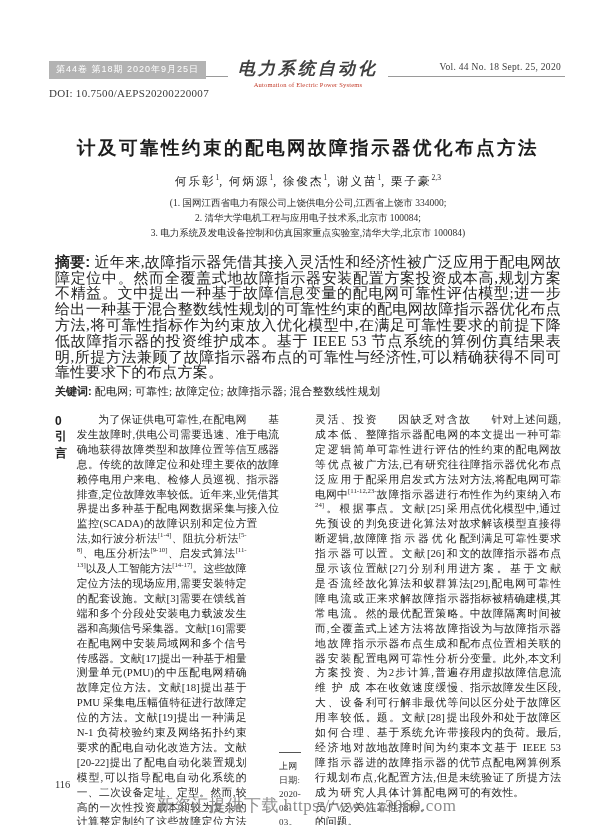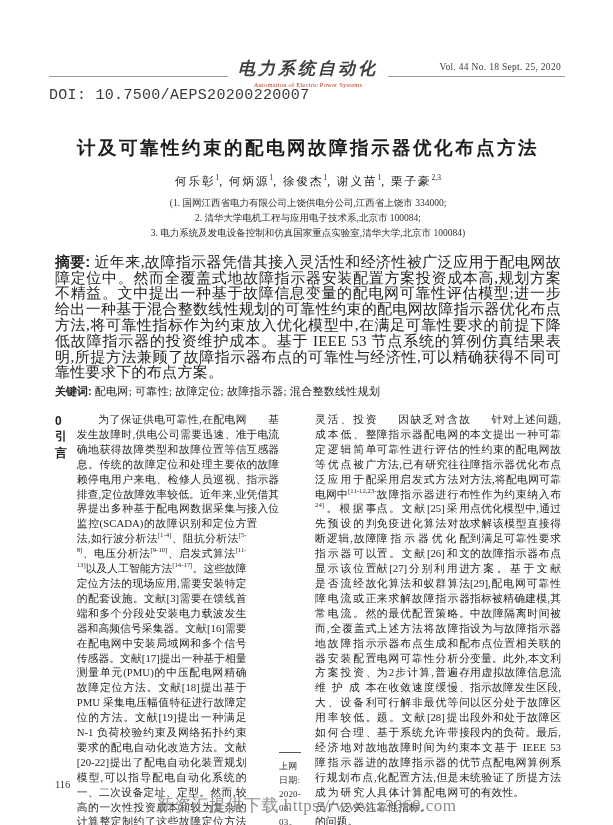--- a/index.html
+++ b/index.html
@@ -17,21 +17,21 @@
 
   
   .header { position:relative; margin-top:57px; height:46px; }
   .header-rule { position:absolute; left:-6px; right:-4px; top:19px; border-top:1px solid #9a9a9a; }
   .issue-box {
     position:absolute; left:-6px; top:4px; z-index:2;
     background:#b3b3b3; color:#ffffff;
     font-size:9px; letter-spacing:1px; padding:2px 7px 3px 7px;
     font-family:"Liberation Sans","DejaVu Sans",sans-serif;
   }
-  .doi-line { position:absolute; left:-6px; top:30px; font-size:15px; color:#3a3a3a; letter-spacing:0.3px;font-family:Liberation Mono, monospace; }
+  .doi-line { position:absolute; left:-6px; top:30px; font-size:11px; color:#3a3a3a; letter-spacing:0.3px; }
   .logo-wrap {
     position:absolute; left:50%; top:0; transform:translateX(-50%);
     z-index:3; background:#ffffff; padding:0 10px; text-align:center;
   }
   .logo-cn {
     color:#404040; font-size:17px; font-weight:bold; font-style:italic;
     letter-spacing:3px; font-family:"Liberation Serif","DejaVu Serif",serif;
     white-space:nowrap;
   }
   .logo-en { color:#c23a28; font-size:6.5px; letter-spacing:0.2px; margin-top:1px; white-space:nowrap; }
@@ -75,20 +75,21 @@
   .watermark { position:absolute; left:0; right:0; top:794px; text-align:center; font-size:17px; color:#8d8d8d; letter-spacing:0.5px; }
 </style>
 </head>
 <body>
 
 <div class="page">
   <div class="content">
 
     <div class="header">
       <div class="header-rule"></div>
+      <div class="issue-box">第44卷 第18期 2020年9月25日</div>
       <div class="doi-line">DOI: 10.7500/AEPS20200220007</div>
       <div class="logo-wrap">
         <div class="logo-cn">电力系统自动化</div>
         <div class="logo-en">Automation of Electric Power Systems</div>
       </div>
       <div class="vol-info">Vol. 44 No. 18 Sept. 25, 2020</div>
     </div>
 
     <div class="title-block">
       <div class="paper-title">计及可靠性约束的配电网故障指示器优化布点方法</div>

